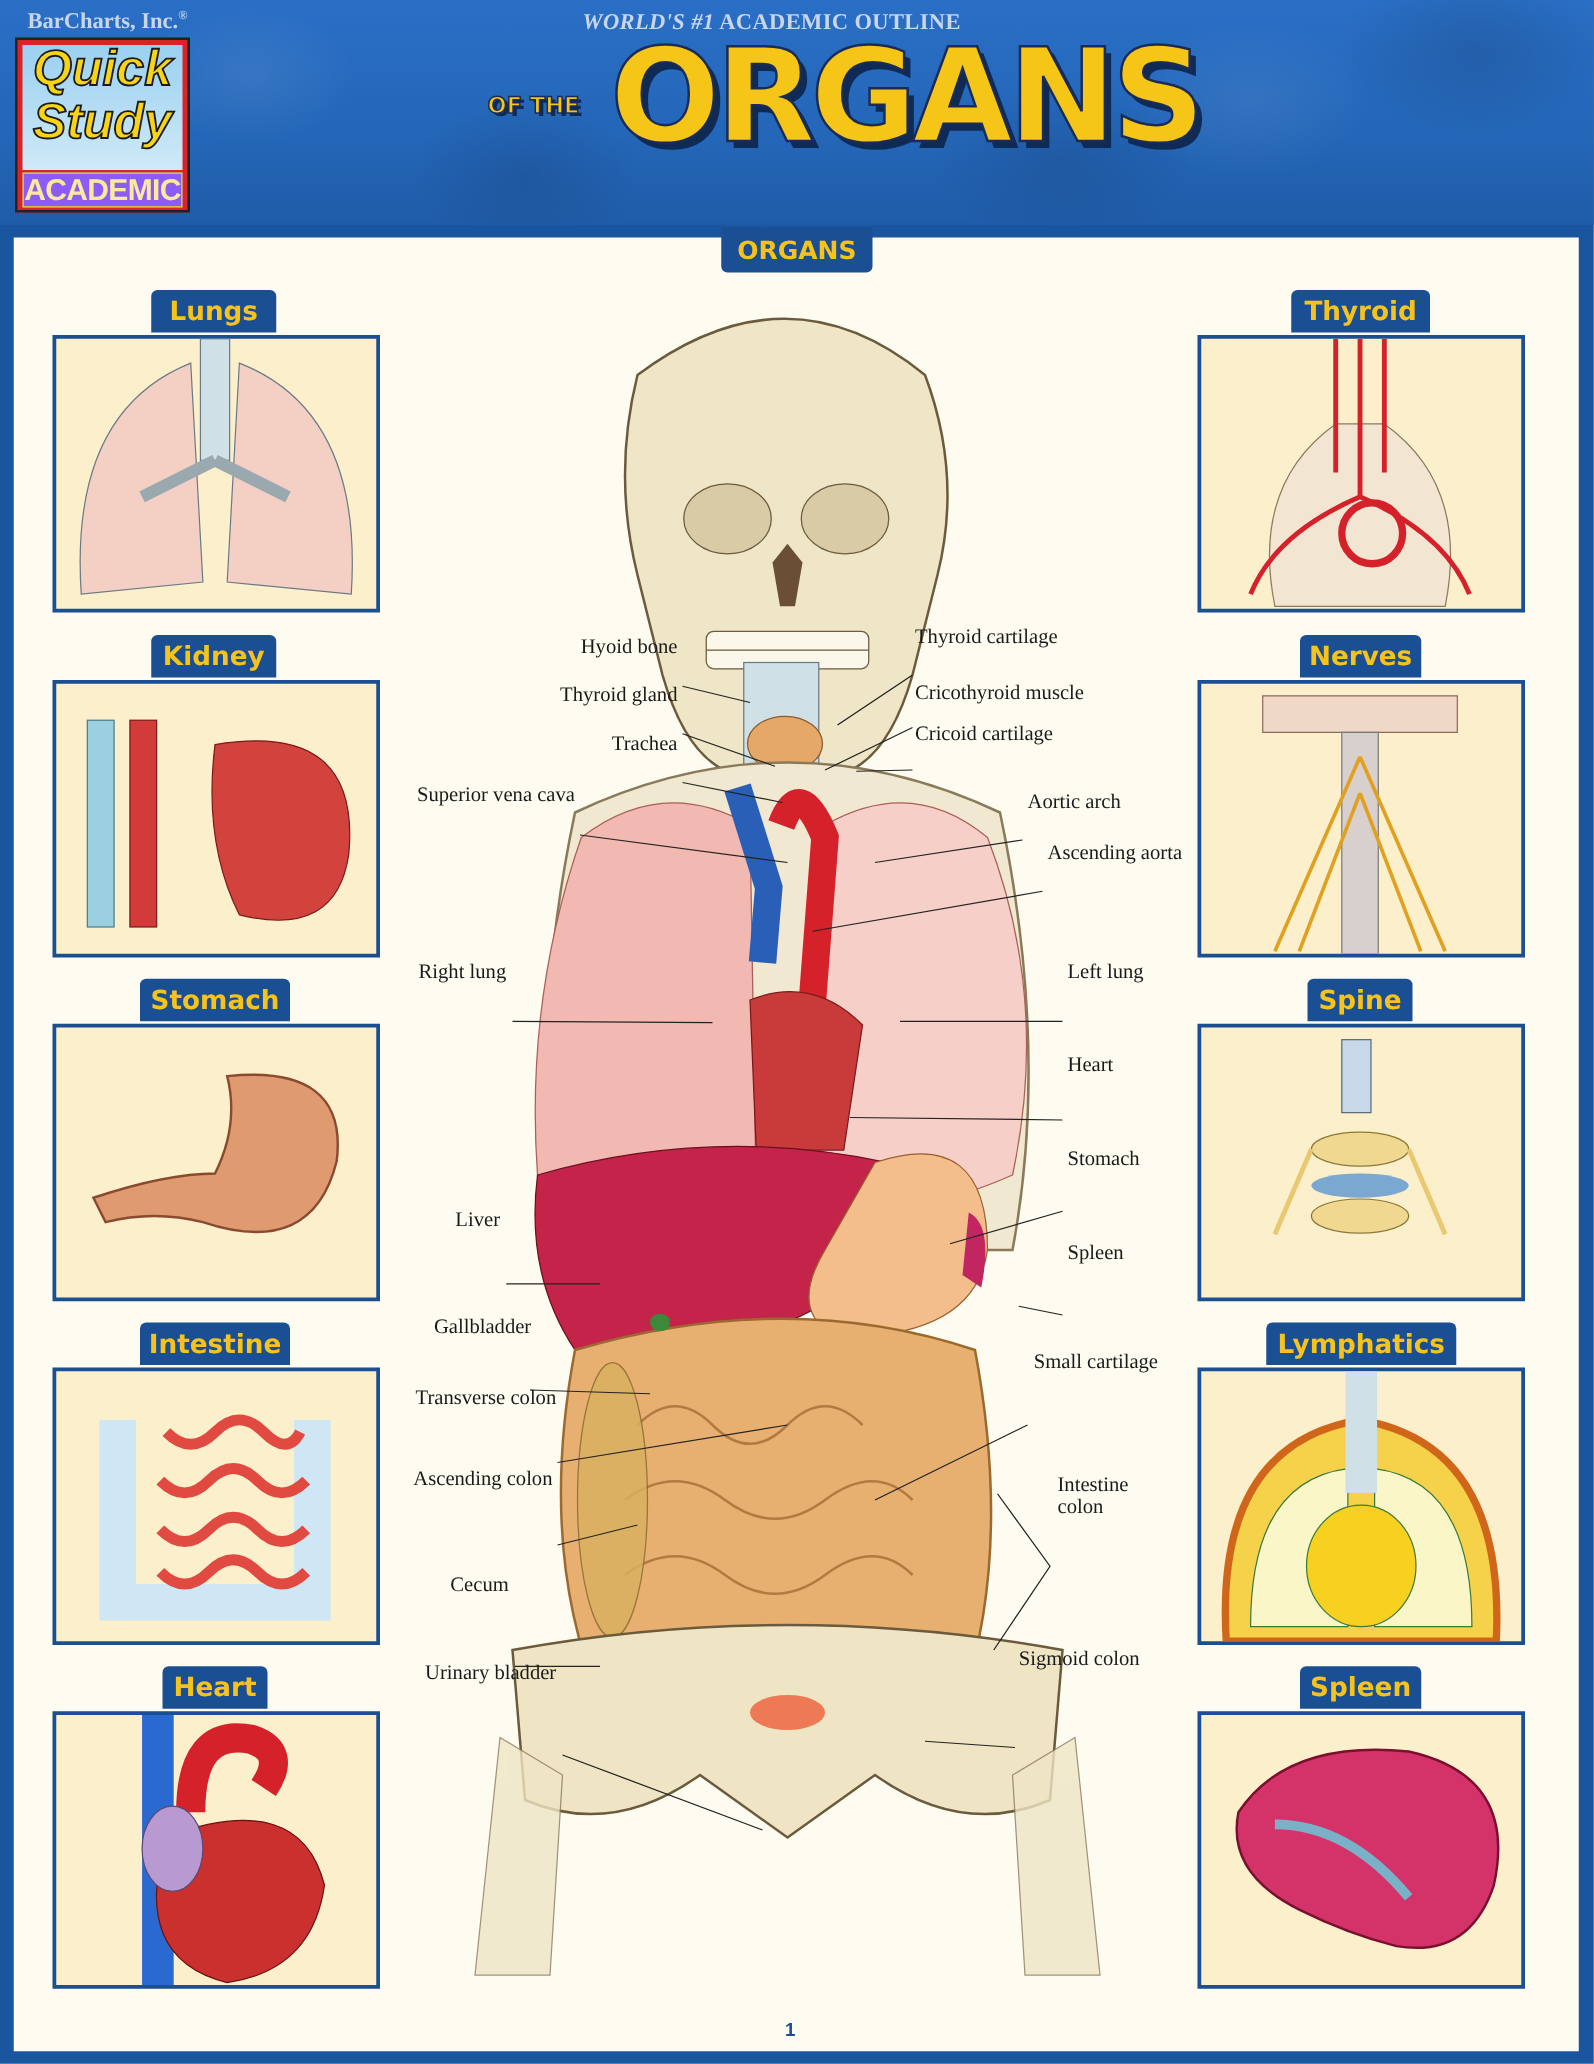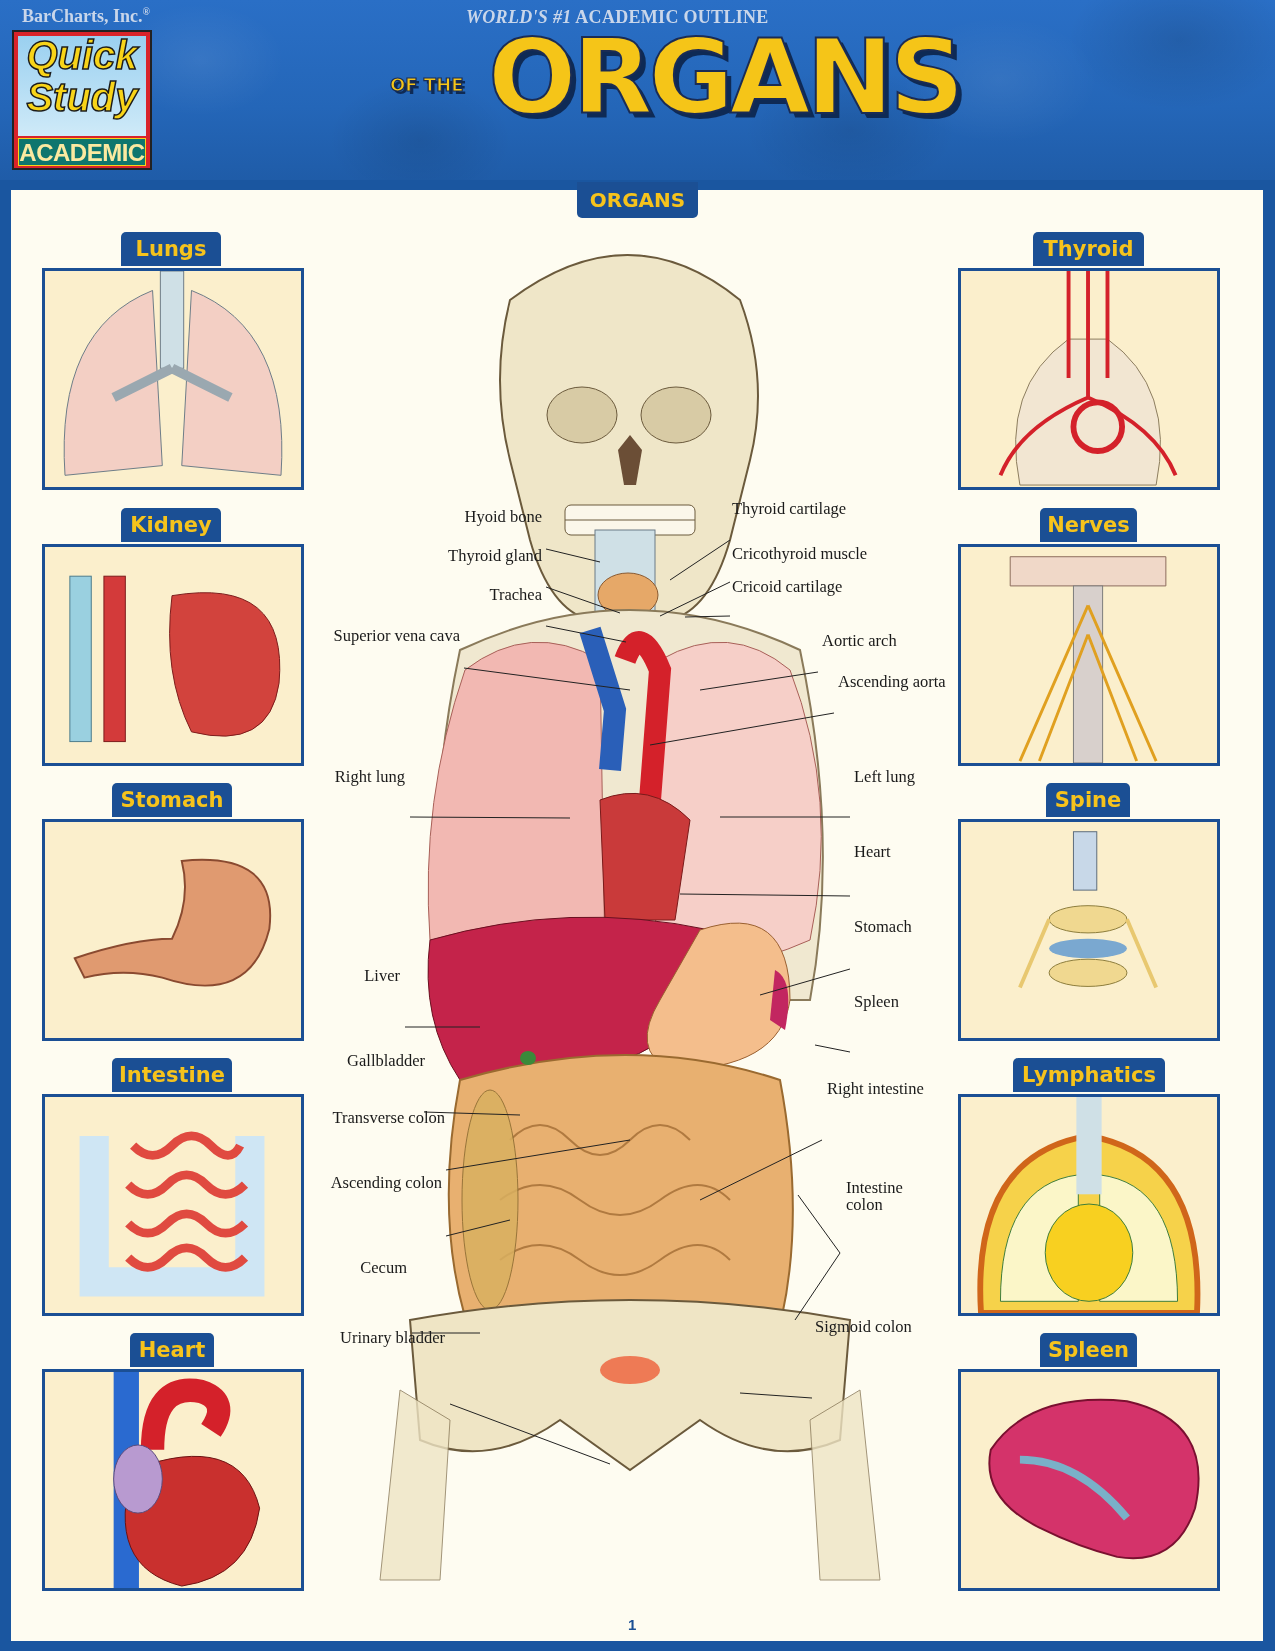--- a/index.html
+++ b/index.html
@@ -12,21 +12,21 @@
       radial-gradient(ellipse 150px 90px at 850px 130px, rgba(0,0,0,0.10), transparent 70%),
       radial-gradient(ellipse 130px 90px at 420px 140px, rgba(0,0,0,0.10), transparent 70%),
       linear-gradient(180deg,#2a6fc6 0%,#2466b8 60%,#1f5ca8 100%);}
   .publisher{position:absolute;left:22px;top:6px;font-size:18px;color:#c9d6ea;font-weight:bold;}
   .publisher sup{font-size:10px;}
   .tagline{position:absolute;left:466px;top:7px;font-size:18px;color:#c9d6ea;font-weight:bold;letter-spacing:0.3px;}
   .tagline i{font-style:italic;}
   .logo{position:absolute;left:12px;top:30px;width:140px;height:140px;background:#d9232a;border:2px solid #222;box-sizing:border-box;}
   .logo .sky{position:absolute;left:4px;top:4px;width:128px;height:100px;background:linear-gradient(180deg,#9ad0f0,#cfeaf8);}
   .logo .qs{position:absolute;left:4px;top:2px;width:128px;text-align:center;font-family:"Liberation Sans",sans-serif;font-weight:bold;font-style:italic;font-size:40px;line-height:42px;color:#f8d418;-webkit-text-stroke:1.5px #1b1b1b;}
-  .logo .acad{position:absolute;left:4px;top:106px;width:128px;height:28px;background:#0f766e;border:1px solid #f8d418;box-sizing:border-box;color:#fbe9a0;font-family:"Liberation Sans",sans-serif;font-weight:bold;font-size:24px;line-height:27px;text-align:center;letter-spacing:-0.5px;}
+  .logo .acad{position:absolute;left:4px;top:106px;width:128px;height:28px;background:#8b5cf6;border:1px solid #f8d418;box-sizing:border-box;color:#fbe9a0;font-family:"Liberation Sans",sans-serif;font-weight:bold;font-size:24px;line-height:27px;text-align:center;letter-spacing:-0.5px;}
   .title-small{position:absolute;font-family:"DejaVu Sans",sans-serif;font-weight:bold;color:#f5c518;-webkit-text-stroke:1.2px #1a2c55;text-shadow:3px 3px 0 #0e2a55;}
   .t-anat{left:275px;top:36px;font-size:40px;letter-spacing:-1px;}
   .t-ofthe{left:390px;top:74px;font-size:18px;}
   .t-organs{position:absolute;left:488px;top:22px;font-family:"DejaVu Sans",sans-serif;font-weight:bold;font-size:104px;letter-spacing:-4px;color:#f5c518;-webkit-text-stroke:2px #1a2c55;text-shadow:5px 5px 0 #0e2a55;line-height:110px;}
   .panel{position:absolute;left:11px;top:190px;width:1252px;height:1451px;background:#fefcf1;}
   .tab{position:absolute;background:#1b4f94;color:#f6c31c;font-family:"DejaVu Sans",sans-serif;font-weight:bold;font-size:21px;text-align:center;border-radius:5px 5px 0 0;line-height:34px;height:34px;}
   .organs-tab{left:577px;top:182px;width:121px;height:36px;border-radius:0 0 5px 5px;line-height:36px;font-size:20px;}
   .card{position:absolute;width:262px;height:222px;border:3px solid #1b4f94;box-sizing:border-box;background:#fbefcc;overflow:hidden;}
   .card svg{width:100%;height:100%;display:block;}
   .label{position:absolute;font-family:"Liberation Serif",serif;font-size:16.5px;color:#1a1a1a;white-space:nowrap;}
@@ -114,21 +114,21 @@
 <div>
   <div class="label" style="left:732px;top:499px">Thyroid cartilage</div>
   <div class="label" style="left:732px;top:544px">Cricothyroid muscle</div>
   <div class="label" style="left:732px;top:577px">Cricoid cartilage</div>
   <div class="label" style="left:822px;top:631px">Aortic arch</div>
   <div class="label" style="left:838px;top:672px">Ascending aorta</div>
   <div class="label" style="left:854px;top:767px">Left lung</div>
   <div class="label" style="left:854px;top:842px">Heart</div>
   <div class="label" style="left:854px;top:917px">Stomach</div>
   <div class="label" style="left:854px;top:992px">Spleen</div>
-  <div class="label" style="left:827px;top:1079px">Right intestine</div>
+  <div class="label" style="left:827px;top:1079px">Small cartilage</div>
   <div class="label" style="left:846px;top:1178px">Intestine</div>
   <div class="label" style="left:846px;top:1195px">colon</div>
   <div class="label" style="left:815px;top:1317px">Sigmoid colon</div>
 </div>
 
 <svg style="position:absolute;left:0;top:0;width:1275px;height:1651px;pointer-events:none">
   <g stroke="#222" stroke-width="1" fill="none">
     <line x1="546" y1="549" x2="600" y2="562"></line>
     <line x1="546" y1="587" x2="620" y2="613"></line>
     <line x1="546" y1="626" x2="626" y2="642"></line>

